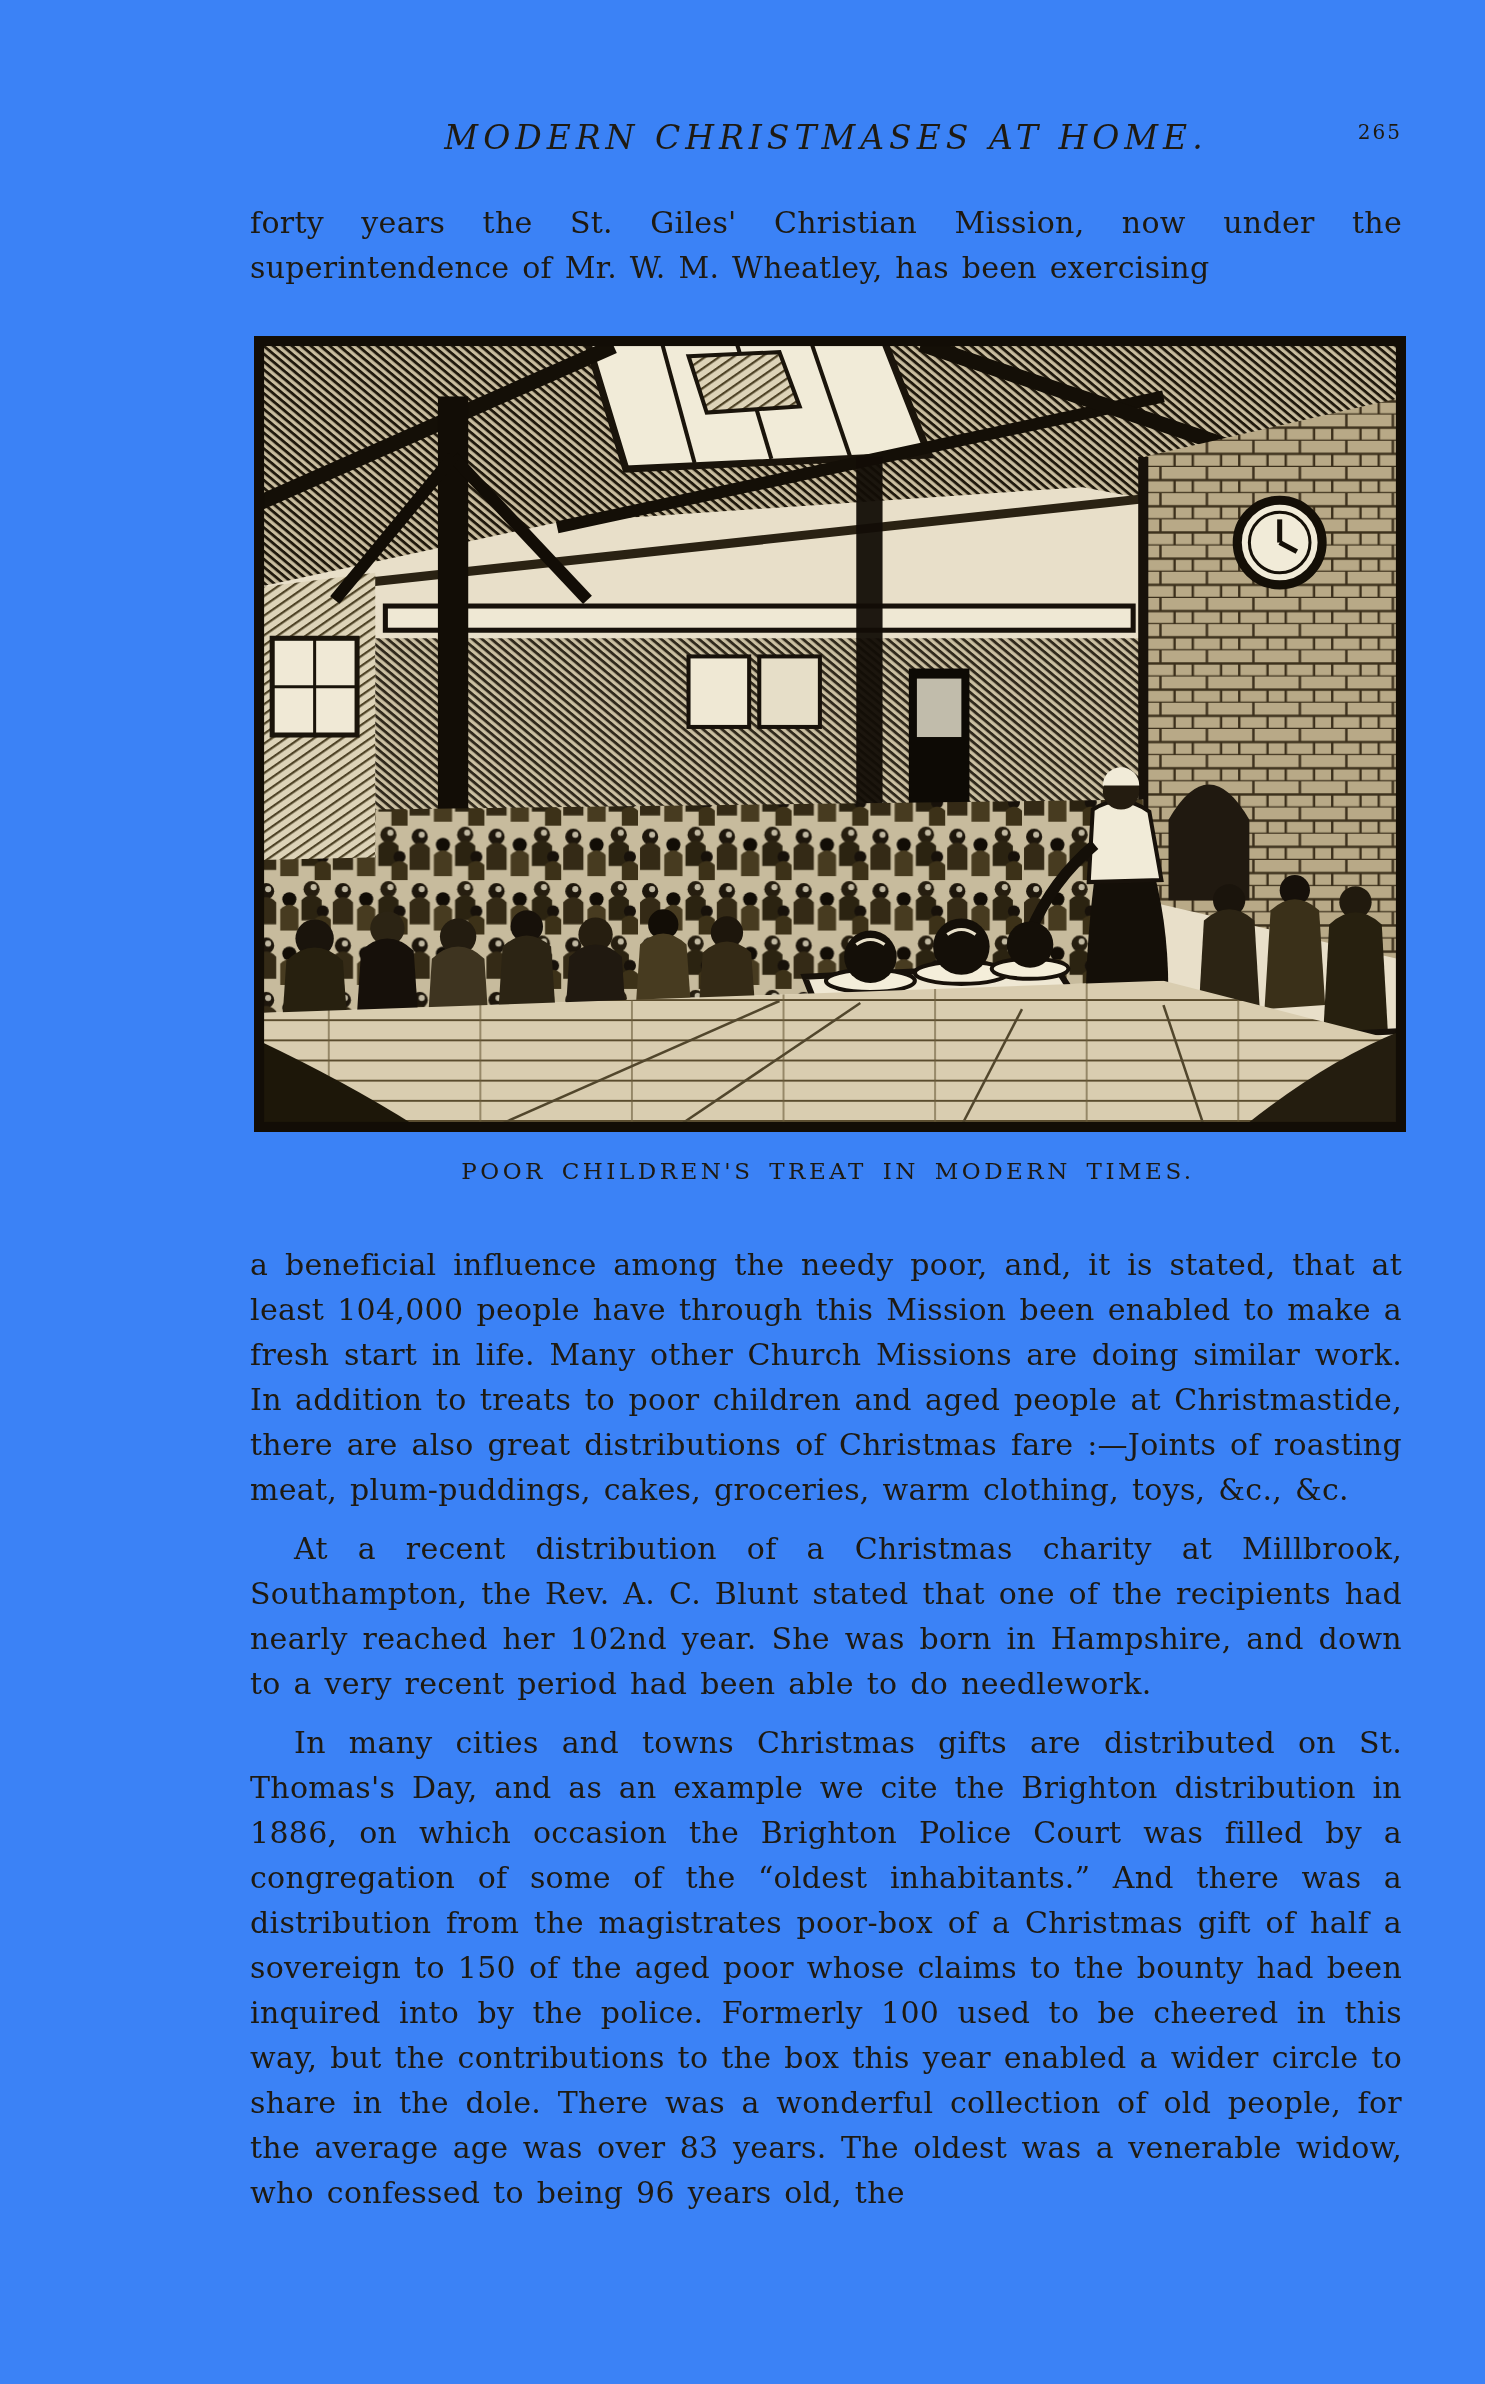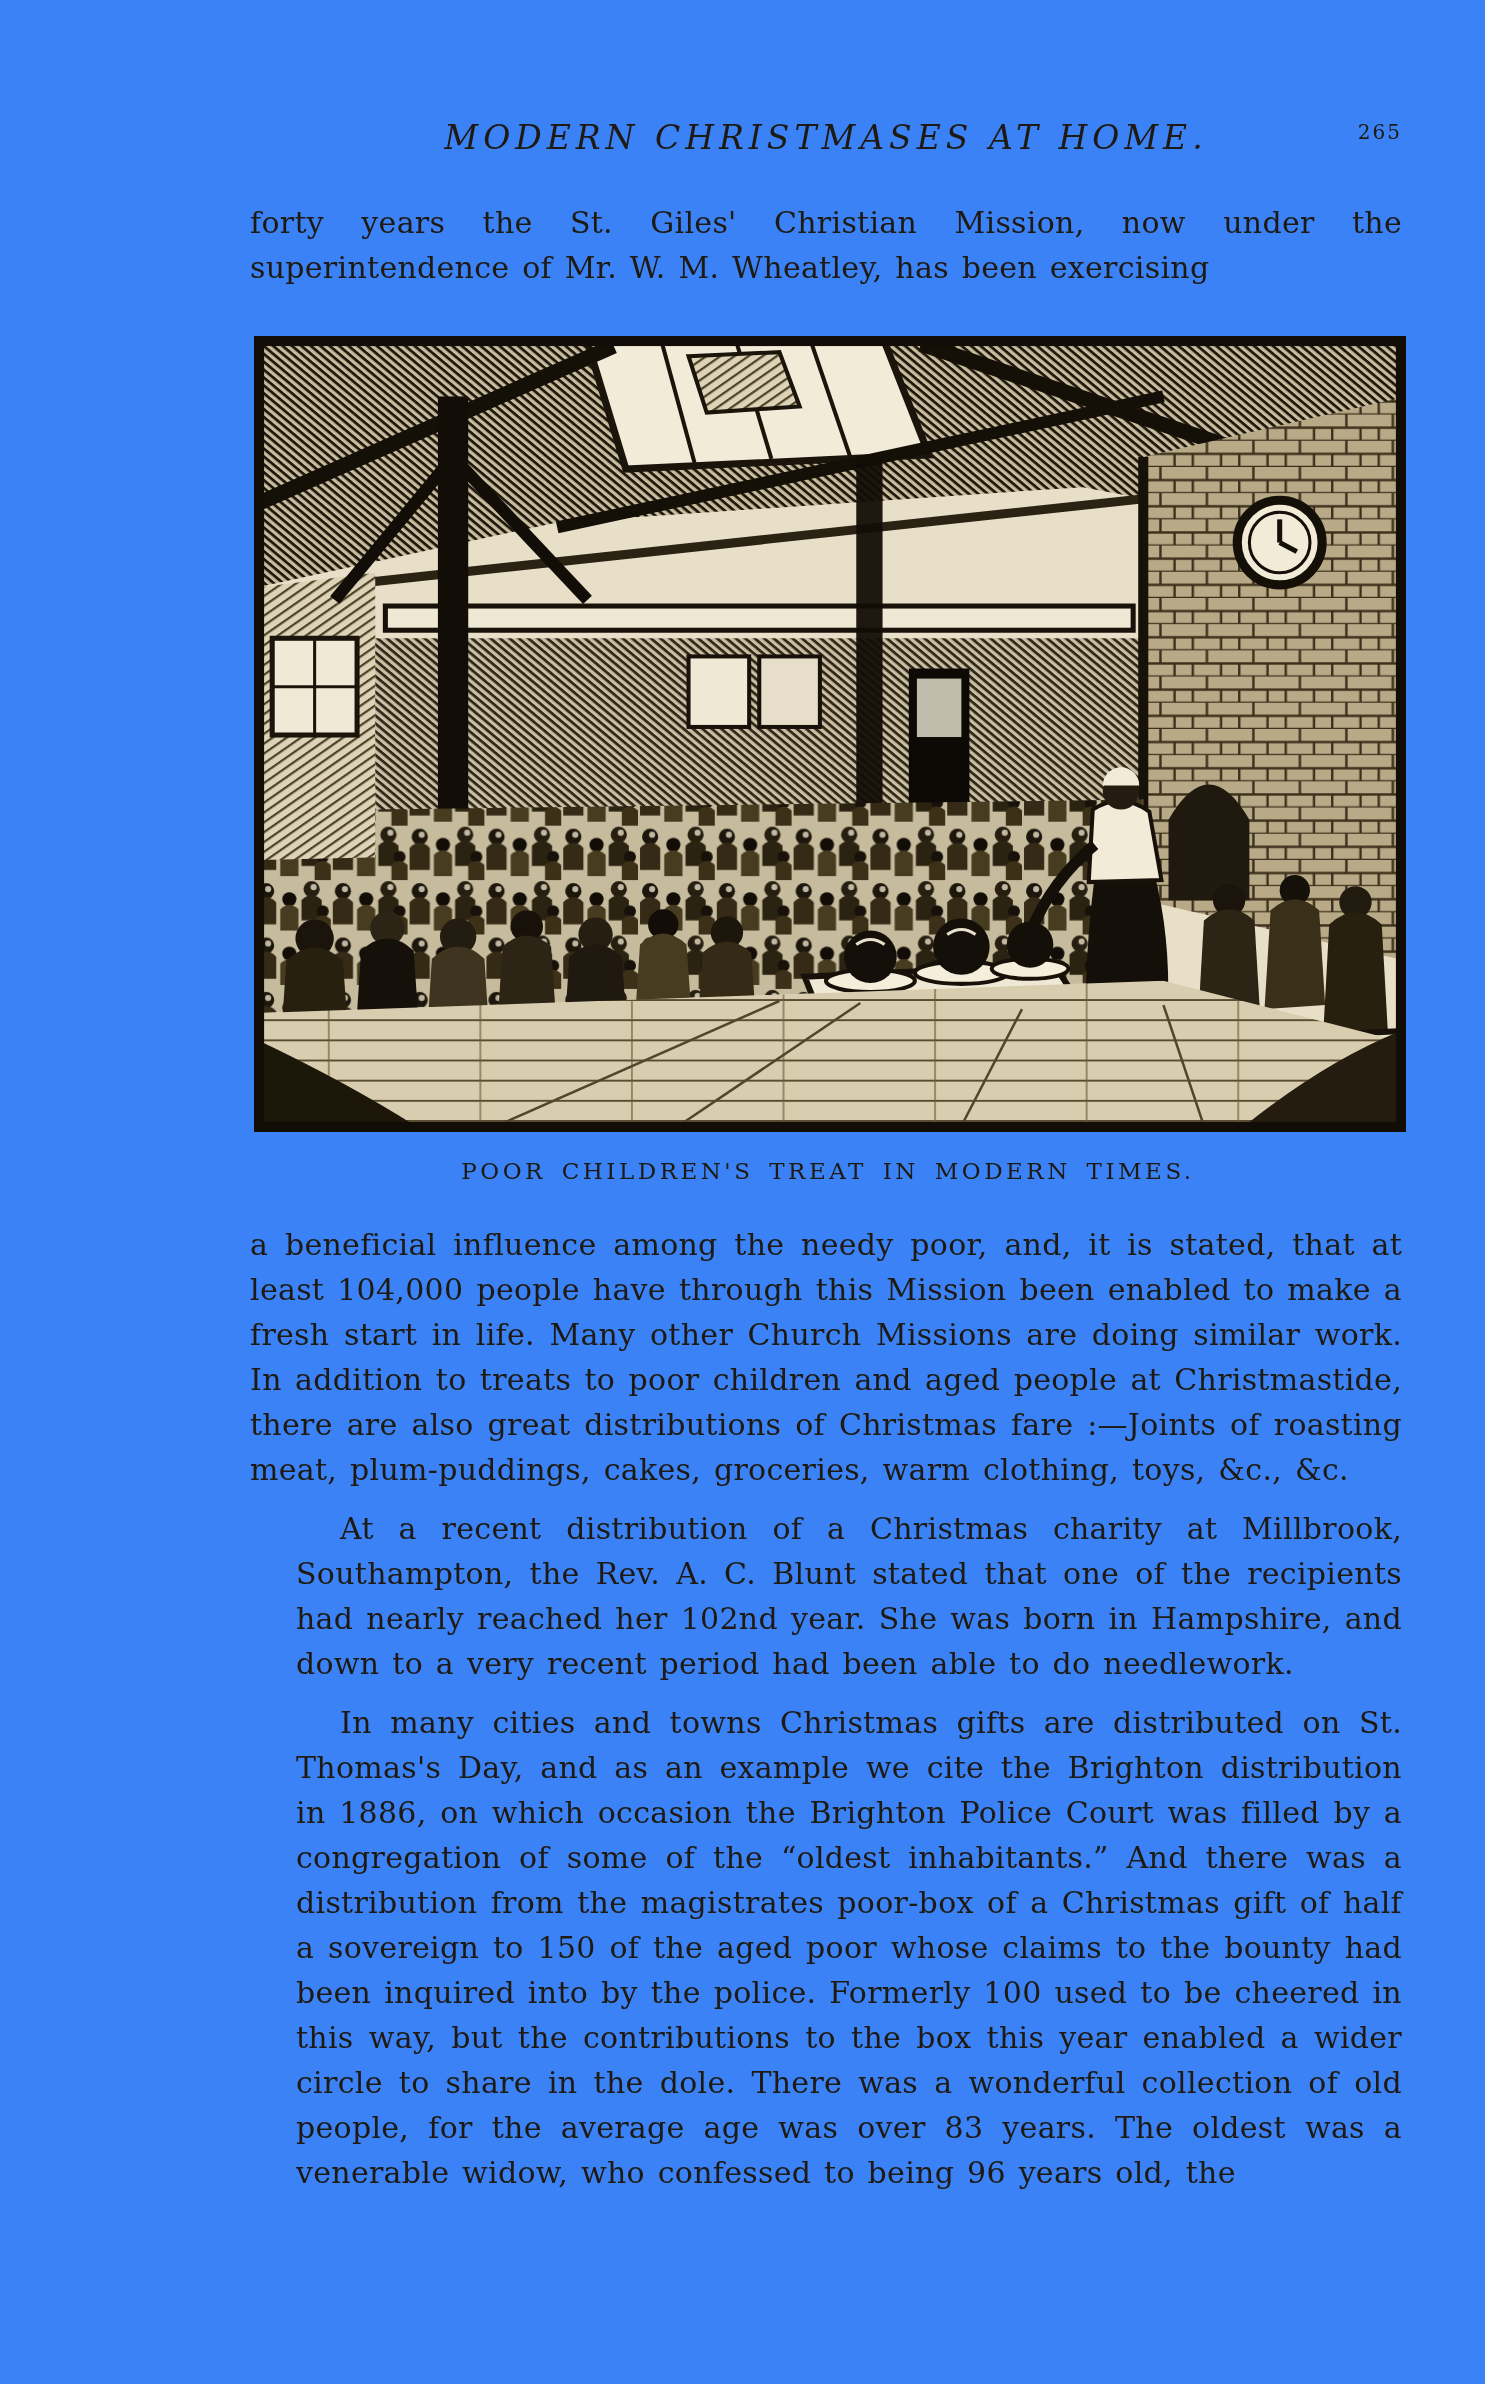--- a/index.html
+++ b/index.html
@@ -42,23 +42,23 @@
   }
   .para {
     margin: 0;
     text-align: justify;
     font-size: 30px;
     line-height: 45px;
     word-spacing: 3px;
     letter-spacing: 0.3px;
   }
   .intro { margin-top: 30px; }
-  .after-figure { margin-top: 38px; }
+  .after-figure { margin-top: 58px; }
   .gap { margin-top: 14px; }
-  .indent { text-indent: 44px; margin-left: 46px; }
+  .indent { text-indent: 44px; }
 
   figure {
     margin: 46px 0 0 4px;
     padding: 0;
   }
   .engraving {
     width: 1152px;
     height: 796px;
     background: #e8dfc9;
   }

